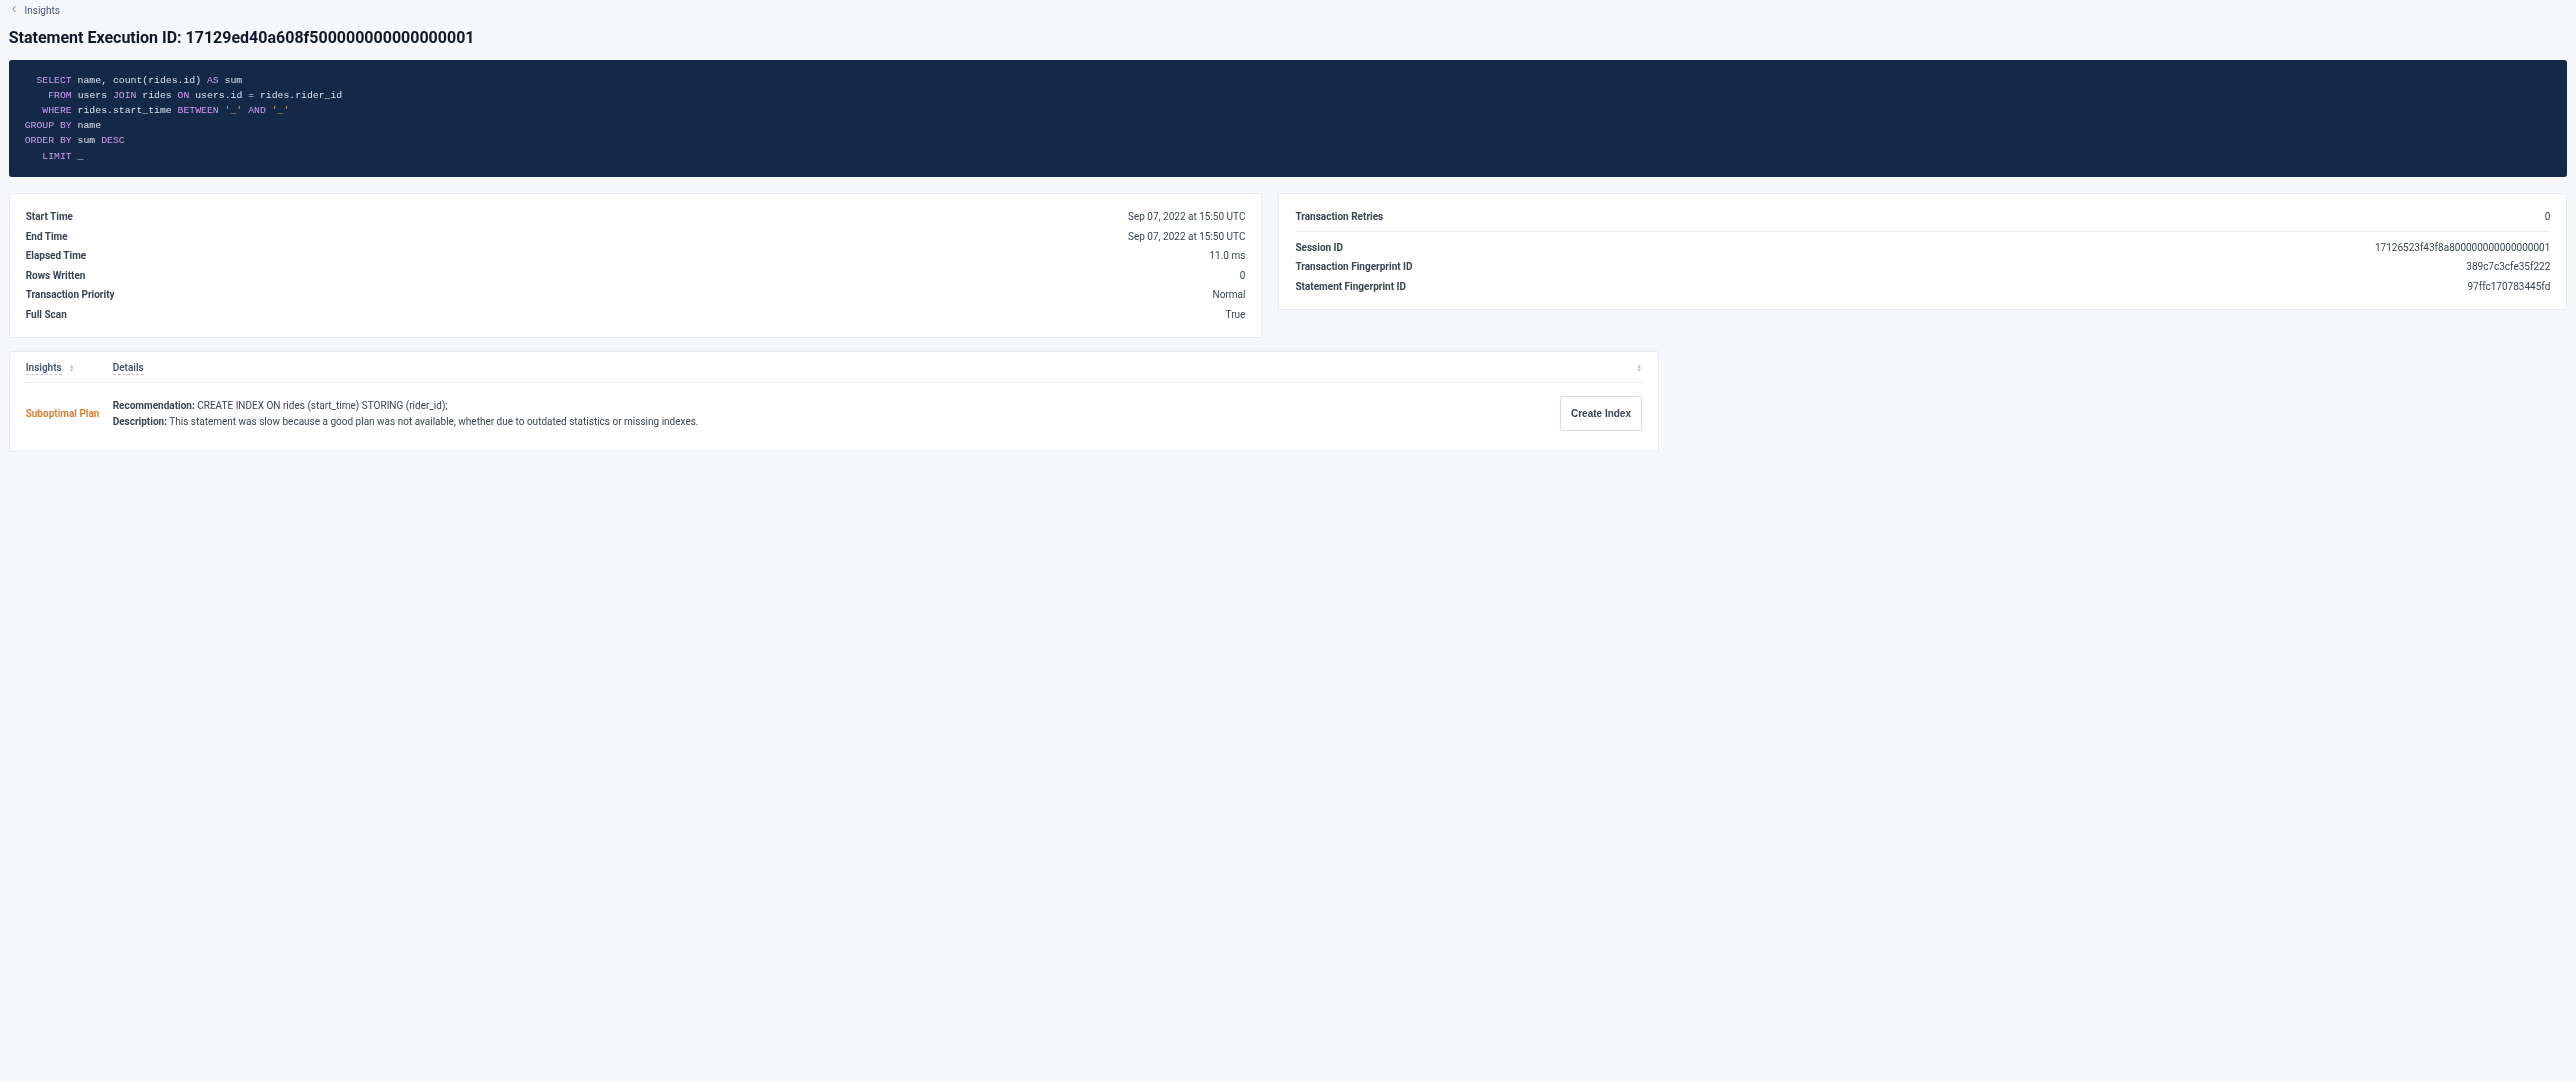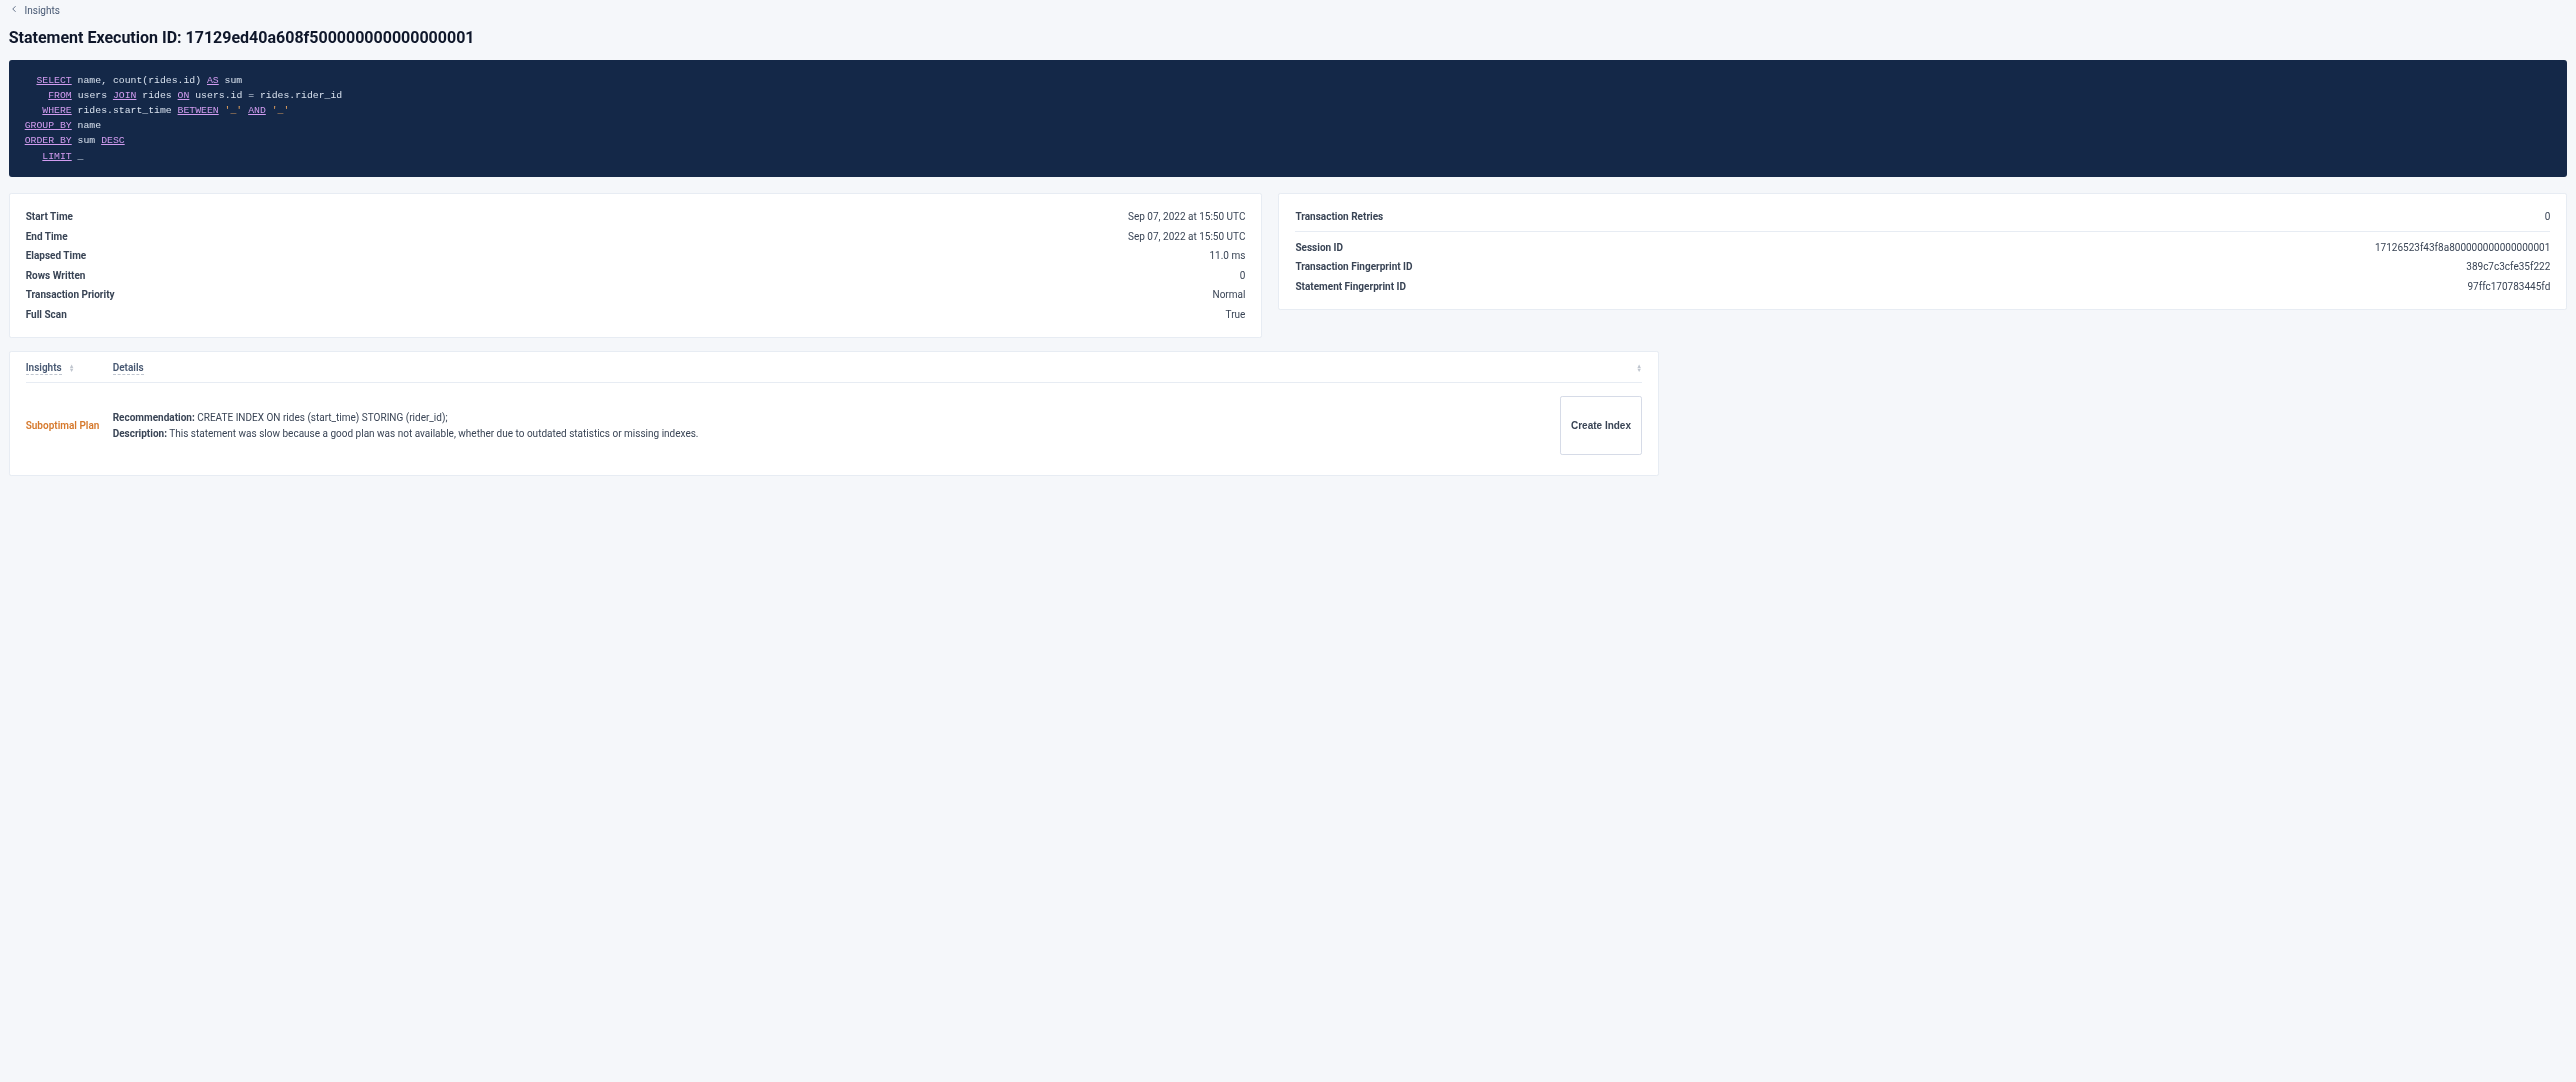--- a/index.html
+++ b/index.html
@@ -29,21 +29,21 @@
     background: #142848;
     color: #d9e2ef;
     border-radius: 2.9px;
     padding: 13px 16px;
     font-family: "SFMono-Regular", Consolas, "Liberation Mono", Menlo, monospace;
     font-size: 9.8px;
     line-height: 1.55;
     white-space: pre;
     overflow-x: auto;
   }
-  .sql-block .kw { color: #d29cf0; text-decoration: underline; }
+  .sql-block .kw { color: #d29cf0; }
   .sql-block .str { color: #e6a35e; }
   .panels {
     display: flex;
     gap: 16px;
     margin-top: 16px;
     align-items: flex-start;
   }
   .panel {
     background: #fff;
     border: 0.7px solid #e7ecf3;
@@ -110,21 +110,21 @@
     color: #d6792c;
     font-weight: 600;
   }
   .insight-details { flex: 1; color: #394455; line-height: 1.6; }
   .insight-details .strong { font-weight: 700; }
   .create-btn {
     border: 0.7px solid #d6dbe7;
     background: #fff;
     color: #394455;
     font-weight: 600;
-    padding: 23px 10px;
+    padding: 11px 10px;
     border-radius: 2.2px;
     cursor: pointer;
     font-size: 10px;
     white-space: nowrap;
     margin-left: 10px;
   }
 </style>
 </head>
 <body>
 

